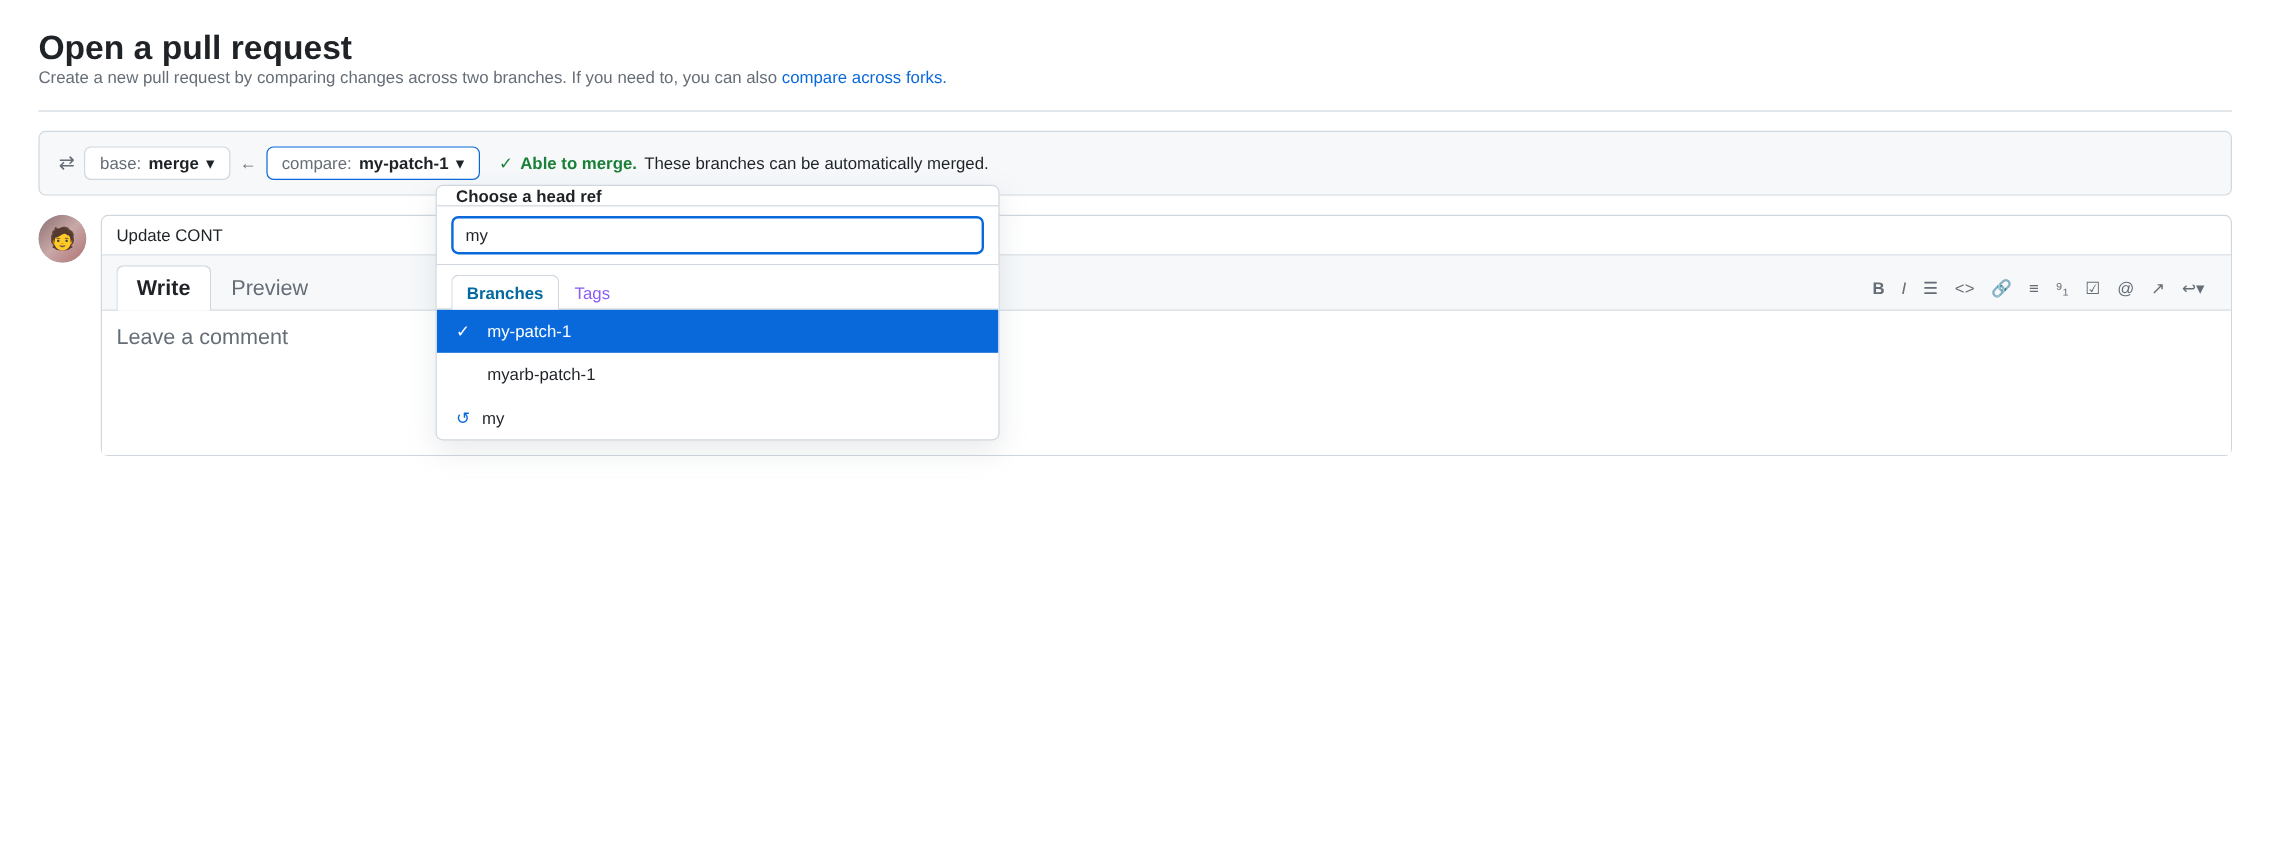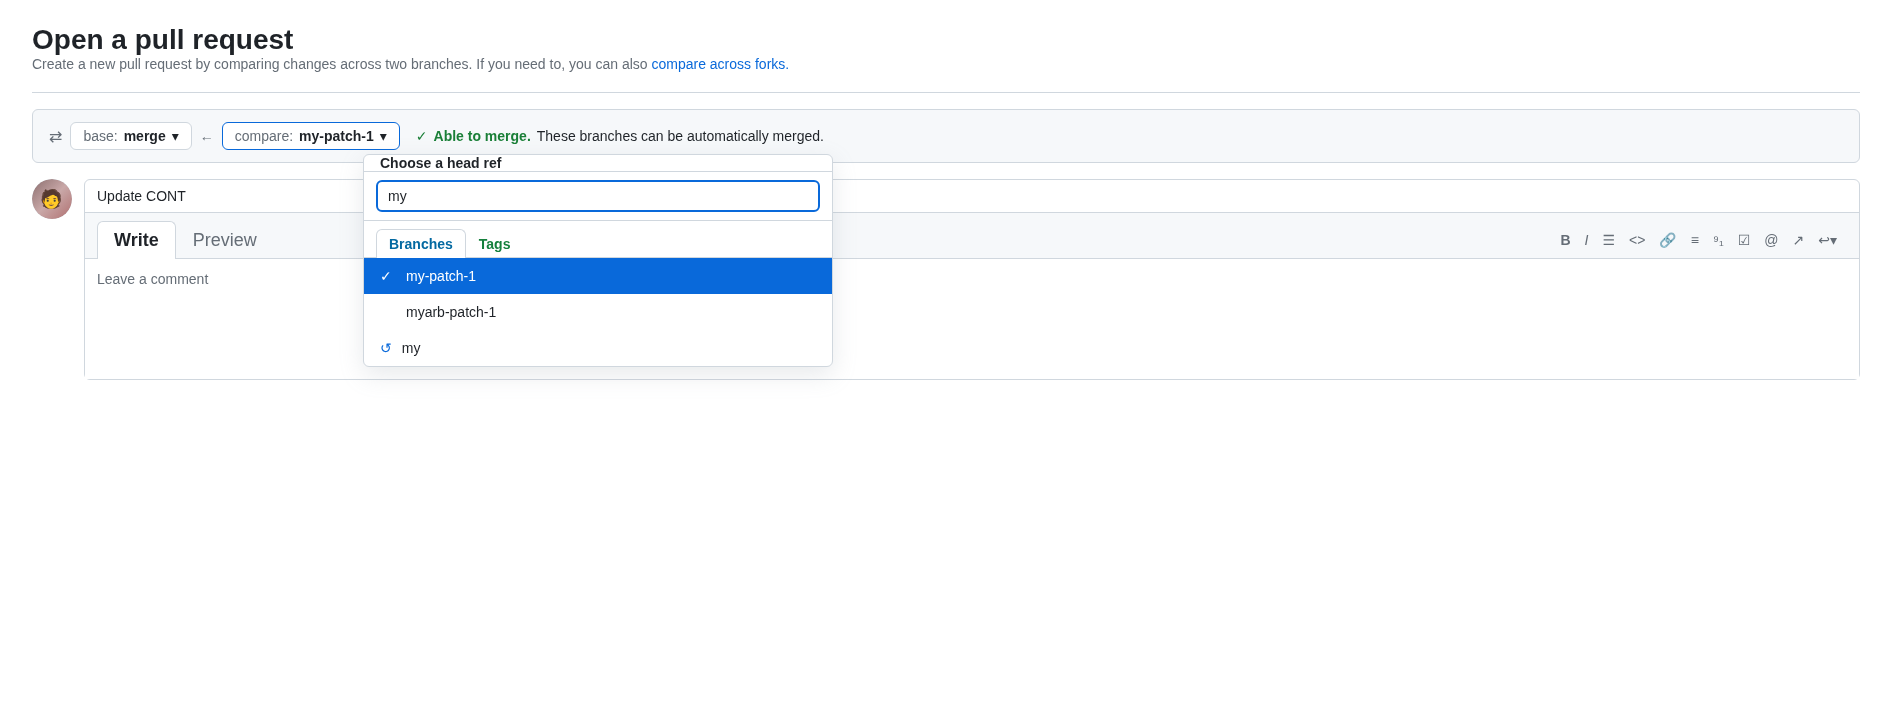--- a/index.html
+++ b/index.html
@@ -196,21 +196,21 @@
     }
 
     .comment-area {
       padding: 12px;
       min-height: 120px;
       background: #fff;
     }
 
     .comment-placeholder {
       color: #656d76;
-      font-size: 14px;
+      font-size: 18px;
     }
 
     
     .dropdown-popup {
       position: absolute;
       top: 44px;
       left: 330px;
       width: 470px;
       background: #fff;
       border: 1px solid #d0d7de;
@@ -246,26 +246,25 @@
       display: flex;
       padding: 8px 12px 0;
       border-bottom: 1px solid #d0d7de;
       background: #fff;
     }
 
     .dropdown-tab {
       padding: 6px 12px;
       font-size: 14px;
       cursor: pointer;
-      color: #15803d;
+      color: #8b5cf6;
       border: 1px solid transparent;
       border-bottom: none;
       border-radius: 6px 6px 0 0;
       margin-bottom: -1px;
-      font-weight: bold;
     }
 
     .dropdown-tab.active {
       font-weight: 600;
       color: #0369a1;
       background: #fff;
       border-color: #d0d7de;
     }
 
     .dropdown-list {

